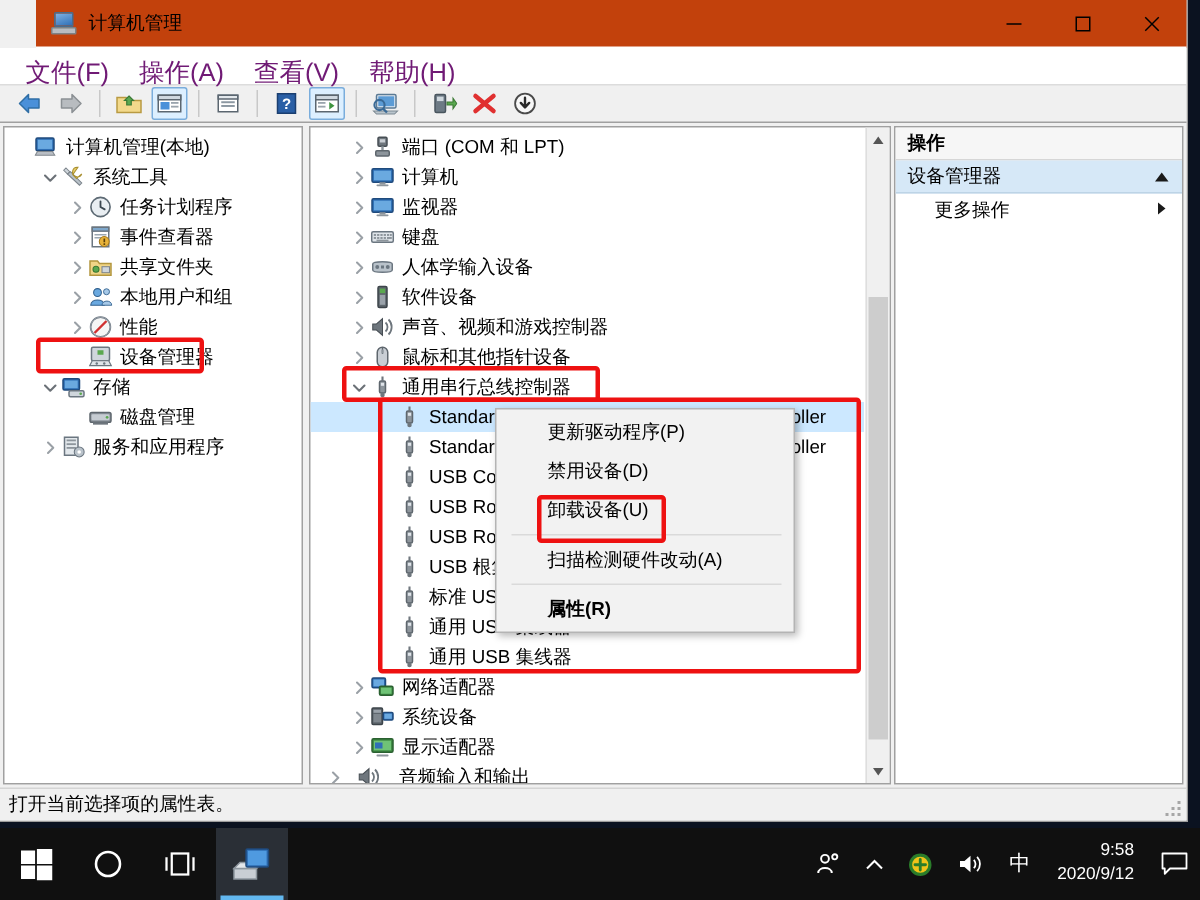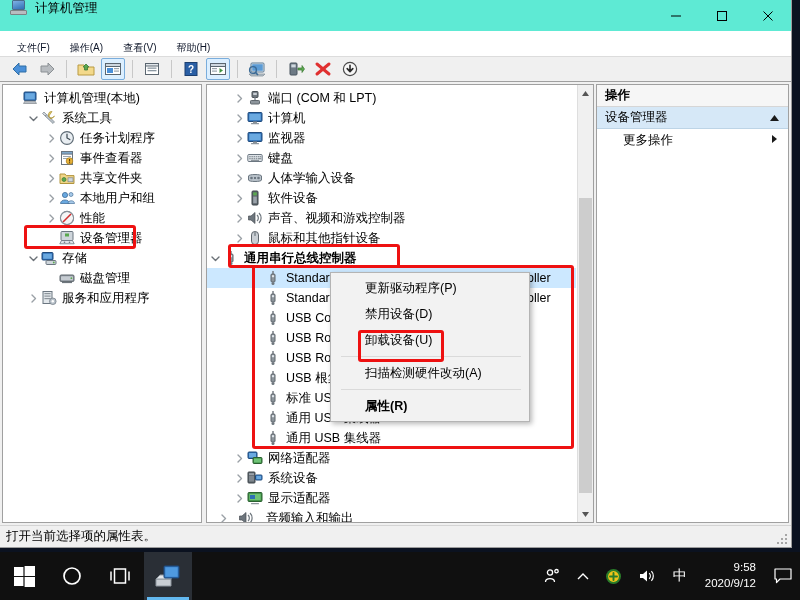--- a/index.html
+++ b/index.html
@@ -9,36 +9,36 @@
     font-size:12px; color:#000; background:#0b1220;
   }
   #root{ position:relative; width:800px; height:600px; }
 
   
   .window{
     position:absolute; left:0; top:0; width:792px; height:548px;
     background:#f0f0f0; border:1px solid #9c9c9c; border-top:none; border-left:none;
   }
   .titlebar{
-    position:relative; height:32px; background:#5eead4; border-bottom:1px solid #fff;
-    display:flex; 
+    position:relative; height:32px; background:#c2410c; border-bottom:1px solid #fff;
+    display:flex; align-items:center;margin-left:24px;
   }
   .title-ico{ margin-left:10px; width:18px; height:16px; position:relative; }
   .title-ico .scr{
     position:absolute; left:2px; top:0; width:13px; height:10px;
     background:linear-gradient(160deg,#7fb2e5,#2f6fb5); border:1px solid #4a6b8a; border-radius:1px;
   }
   .title-ico .base{ position:absolute; left:0; top:10px; width:17px; height:5px; background:#b9bcc0; border:1px solid #7d8184; border-radius:1px;}
   .title-txt{ margin-left:7px; font-size:12.5px; color:#000; }
   .winbtns{ position:absolute; right:0; top:0; display:flex; height:32px; }
   .winbtn{ width:46px; height:32px; display:flex; align-items:center; justify-content:center; }
   .winbtn svg{ display:block; }
 
   .menubar{ height:24px; display:flex; align-items:center; padding-left:8px; background:#fff; gap:2px;}
-  .menuitem{ padding:3px 9px; font-size:10px; color:#0f172a;margin-top:8px; }
+  .menuitem{ padding:3px 9px; font-size:17px; color:#701a75;margin-top:8px; }
 
   .toolbar{
     height:26px; background:#f0f0f0; border-top:1px solid #dcdcdc; border-bottom:1px solid #a0a0a0;
     display:flex; align-items:center; padding-left:8px; gap:3px;
   }
   .tbsep{ width:1px; height:18px; background:#c8c8c8; margin:0 4px; }
   .tbbtn{ width:24px; height:22px; display:flex; align-items:center; justify-content:center; border:1px solid transparent; border-radius:2px;}
   .tbbtn.on{ background:#dcefff; border-color:#7aaddc; }
   .tbbtn svg{ display:block; }
 
@@ -531,21 +531,21 @@
               </span>
               <span class="ticon" style="display: flex; align-items: center;">
                 <svg width="16" height="16" viewBox="0 0 16 16" style="display:block">
                   <rect x="4.5" y="1.5" width="7" height="13" rx="3.4" fill="#c9ced4" stroke="#5e666d"></rect>
                   <line x1="8" y1="2" x2="8" y2="6" stroke="#5e666d" stroke-width=".9"></line>
                   <rect x="7.3" y="3" width="1.4" height="2.6" rx=".6" fill="#8d959c"></rect>
                 </svg>
               </span>
               <span class="tlabel">鼠标和其他指针设备</span>
             </div>
-            <div class="trow" style=" font-weight: bold;">
+            <div class="trow" style="padding-left: 24px;">
               <span class="exp">
                 <svg width="9" height="9" viewBox="0 0 9 9">
                   <path d="M1 3 L4.5 6.5 L8 3" fill="none" stroke="#6b7177" stroke-width="1.4" stroke-linecap="round" stroke-linejoin="round"></path>
                 </svg>
               </span>
               <span class="ticon" style="display: flex; align-items: center;">
                 <svg width="16" height="16" viewBox="0 0 16 16" style="display:block">
                   <rect x="6" y="4" width="4" height="8" rx="1" fill="#8d959c" stroke="#5e666d"></rect>
                   <rect x="6.9" y="5.2" width="2.2" height="2" fill="#dfe4e9"></rect>
                   <rect x="7.3" y="1" width="1.4" height="3.2" fill="#6e767d"></rect>

